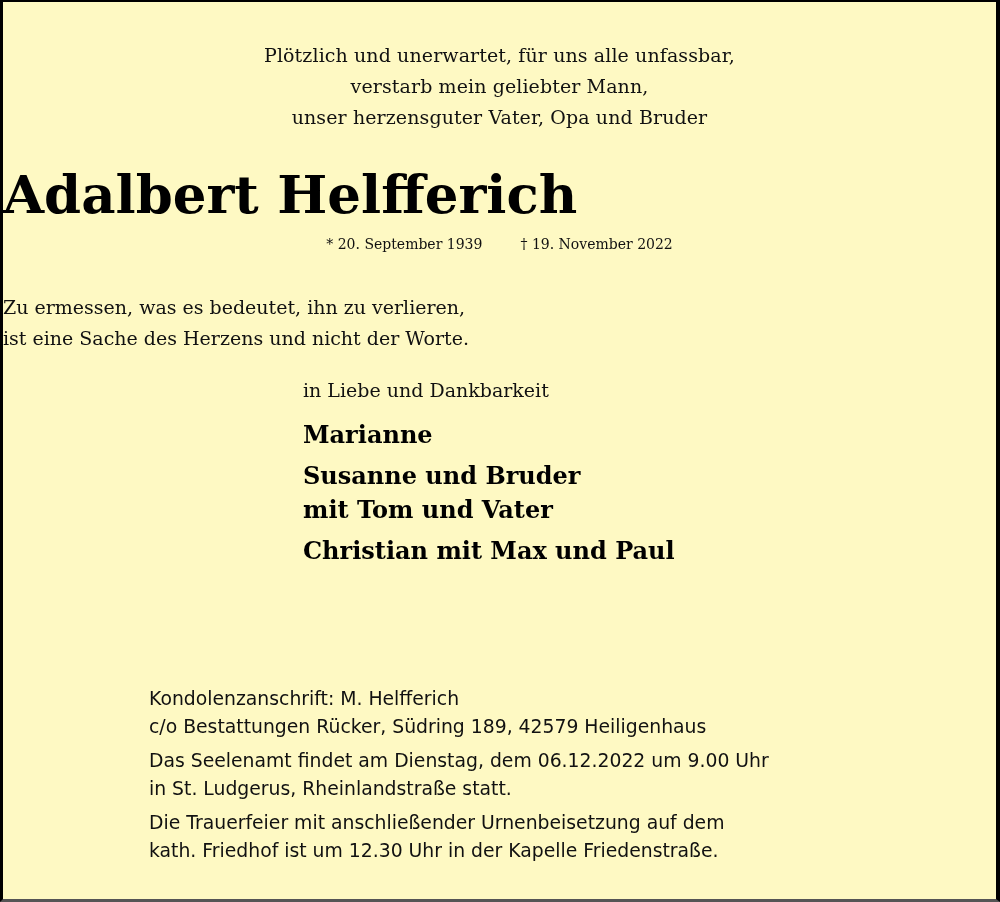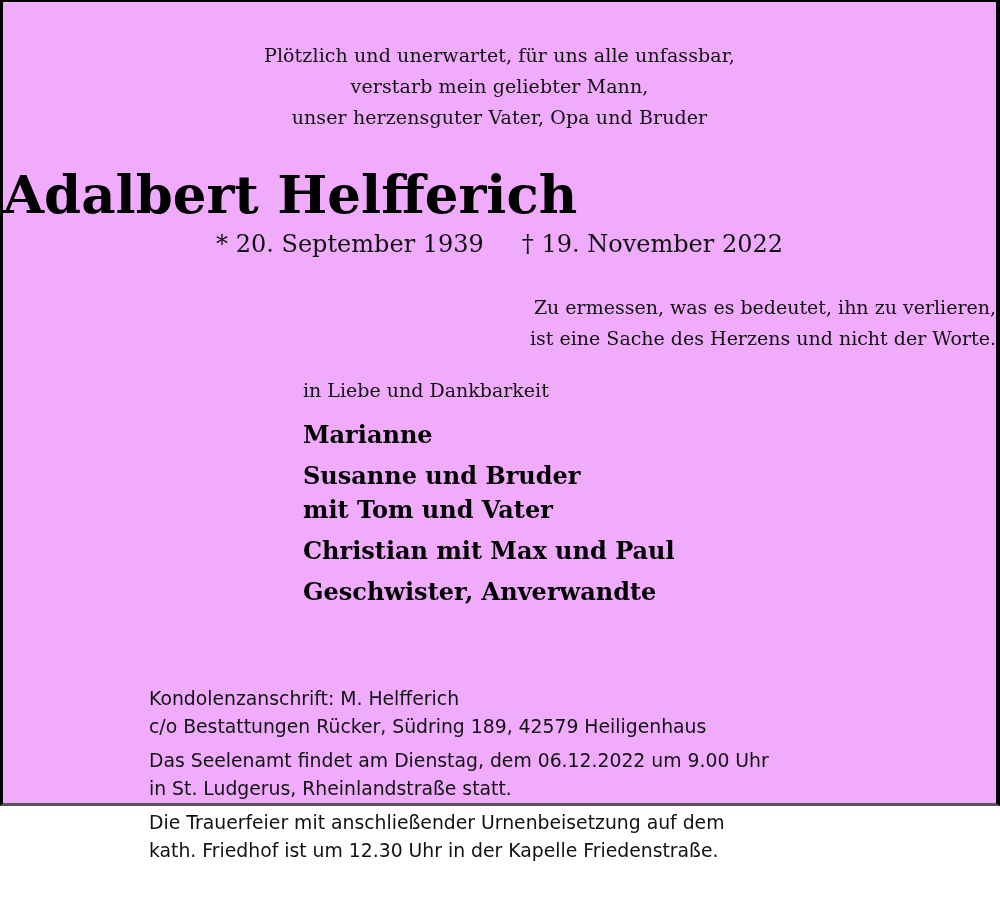--- a/index.html
+++ b/index.html
@@ -1,46 +1,46 @@
 <!DOCTYPE html>
 <html><head>
 <meta charset="utf-8">
 <style>
   html, body { margin: 0; padding: 0; background: #ffffff; }
   body { width: 1000px; height: 902px; overflow: hidden; }
   .notice {
     position: relative;
     box-sizing: border-box;
-    width: 1000px; height: 806px;
-    background: #f0abfc;
+    width: 1000px; height: 902px;
+    background: #fef9c3;
     border-top: 2px solid #000;
     border-left: 3px solid #000;
     border-right: 4px solid #000;
     border-bottom: 3px solid #555;
     color: #111;
     font-family: "DejaVu Serif", "Liberation Serif", serif;
   }
   .intro {
     position: absolute; left: 0; right: 0; top: 38px;
     text-align: center; font-size: 19px; line-height: 31px;
     letter-spacing: 0.1px;
   }
   .name {
     position: absolute; left: 0; right: 0; top: 160px;
     font-size: 53px; font-weight: bold;
     line-height: 64px; color: #000;
   }
   .dates {
     position: absolute; left: 0; right: 0; top: 228px;
-    text-align: center; font-size: 24px; line-height: 28px;
+    text-align: center; font-size: 14px; line-height: 28px;
   }
   .dates .sep { display: inline-block; width: 38px; }
   .quote {
     position: absolute; left: 0; right: 0; top: 290px;
-    text-align: right; font-size: 19px; line-height: 31px;
+    text-align: left; font-size: 19px; line-height: 31px;
   }
   .gratitude {
     position: absolute; left: 300px; top: 374px;
     font-size: 19px; line-height: 28px;
   }
   .mourners {
     position: absolute; left: 300px; top: 416px;
     font-size: 24px; font-weight: bold; line-height: 34px; color: #000;
   }
   .mourners .m { margin-bottom: 7px; }
@@ -80,23 +80,20 @@
     <div class="m">
       <div>Marianne</div>
     </div>
     <div class="m">
       <div>Susanne und Bruder</div>
       <div>mit Tom und Vater</div>
     </div>
     <div class="m">
       <div>Christian mit Max und Paul</div>
     </div>
-    <div class="m">
-      <div>Geschwister, Anverwandte</div>
-    </div>
   </div>
 
   <div class="info">
     <div class="p">
       <div>Kondolenzanschrift: M. Helfferich</div>
       <div>c/o Bestattungen Rücker, Südring 189, 42579 Heiligenhaus</div>
     </div>
     <div class="p">
       <div>Das Seelenamt findet am Dienstag, dem 06.12.2022 um 9.00 Uhr</div>
       <div>in St. Ludgerus, Rheinlandstraße statt.</div>

